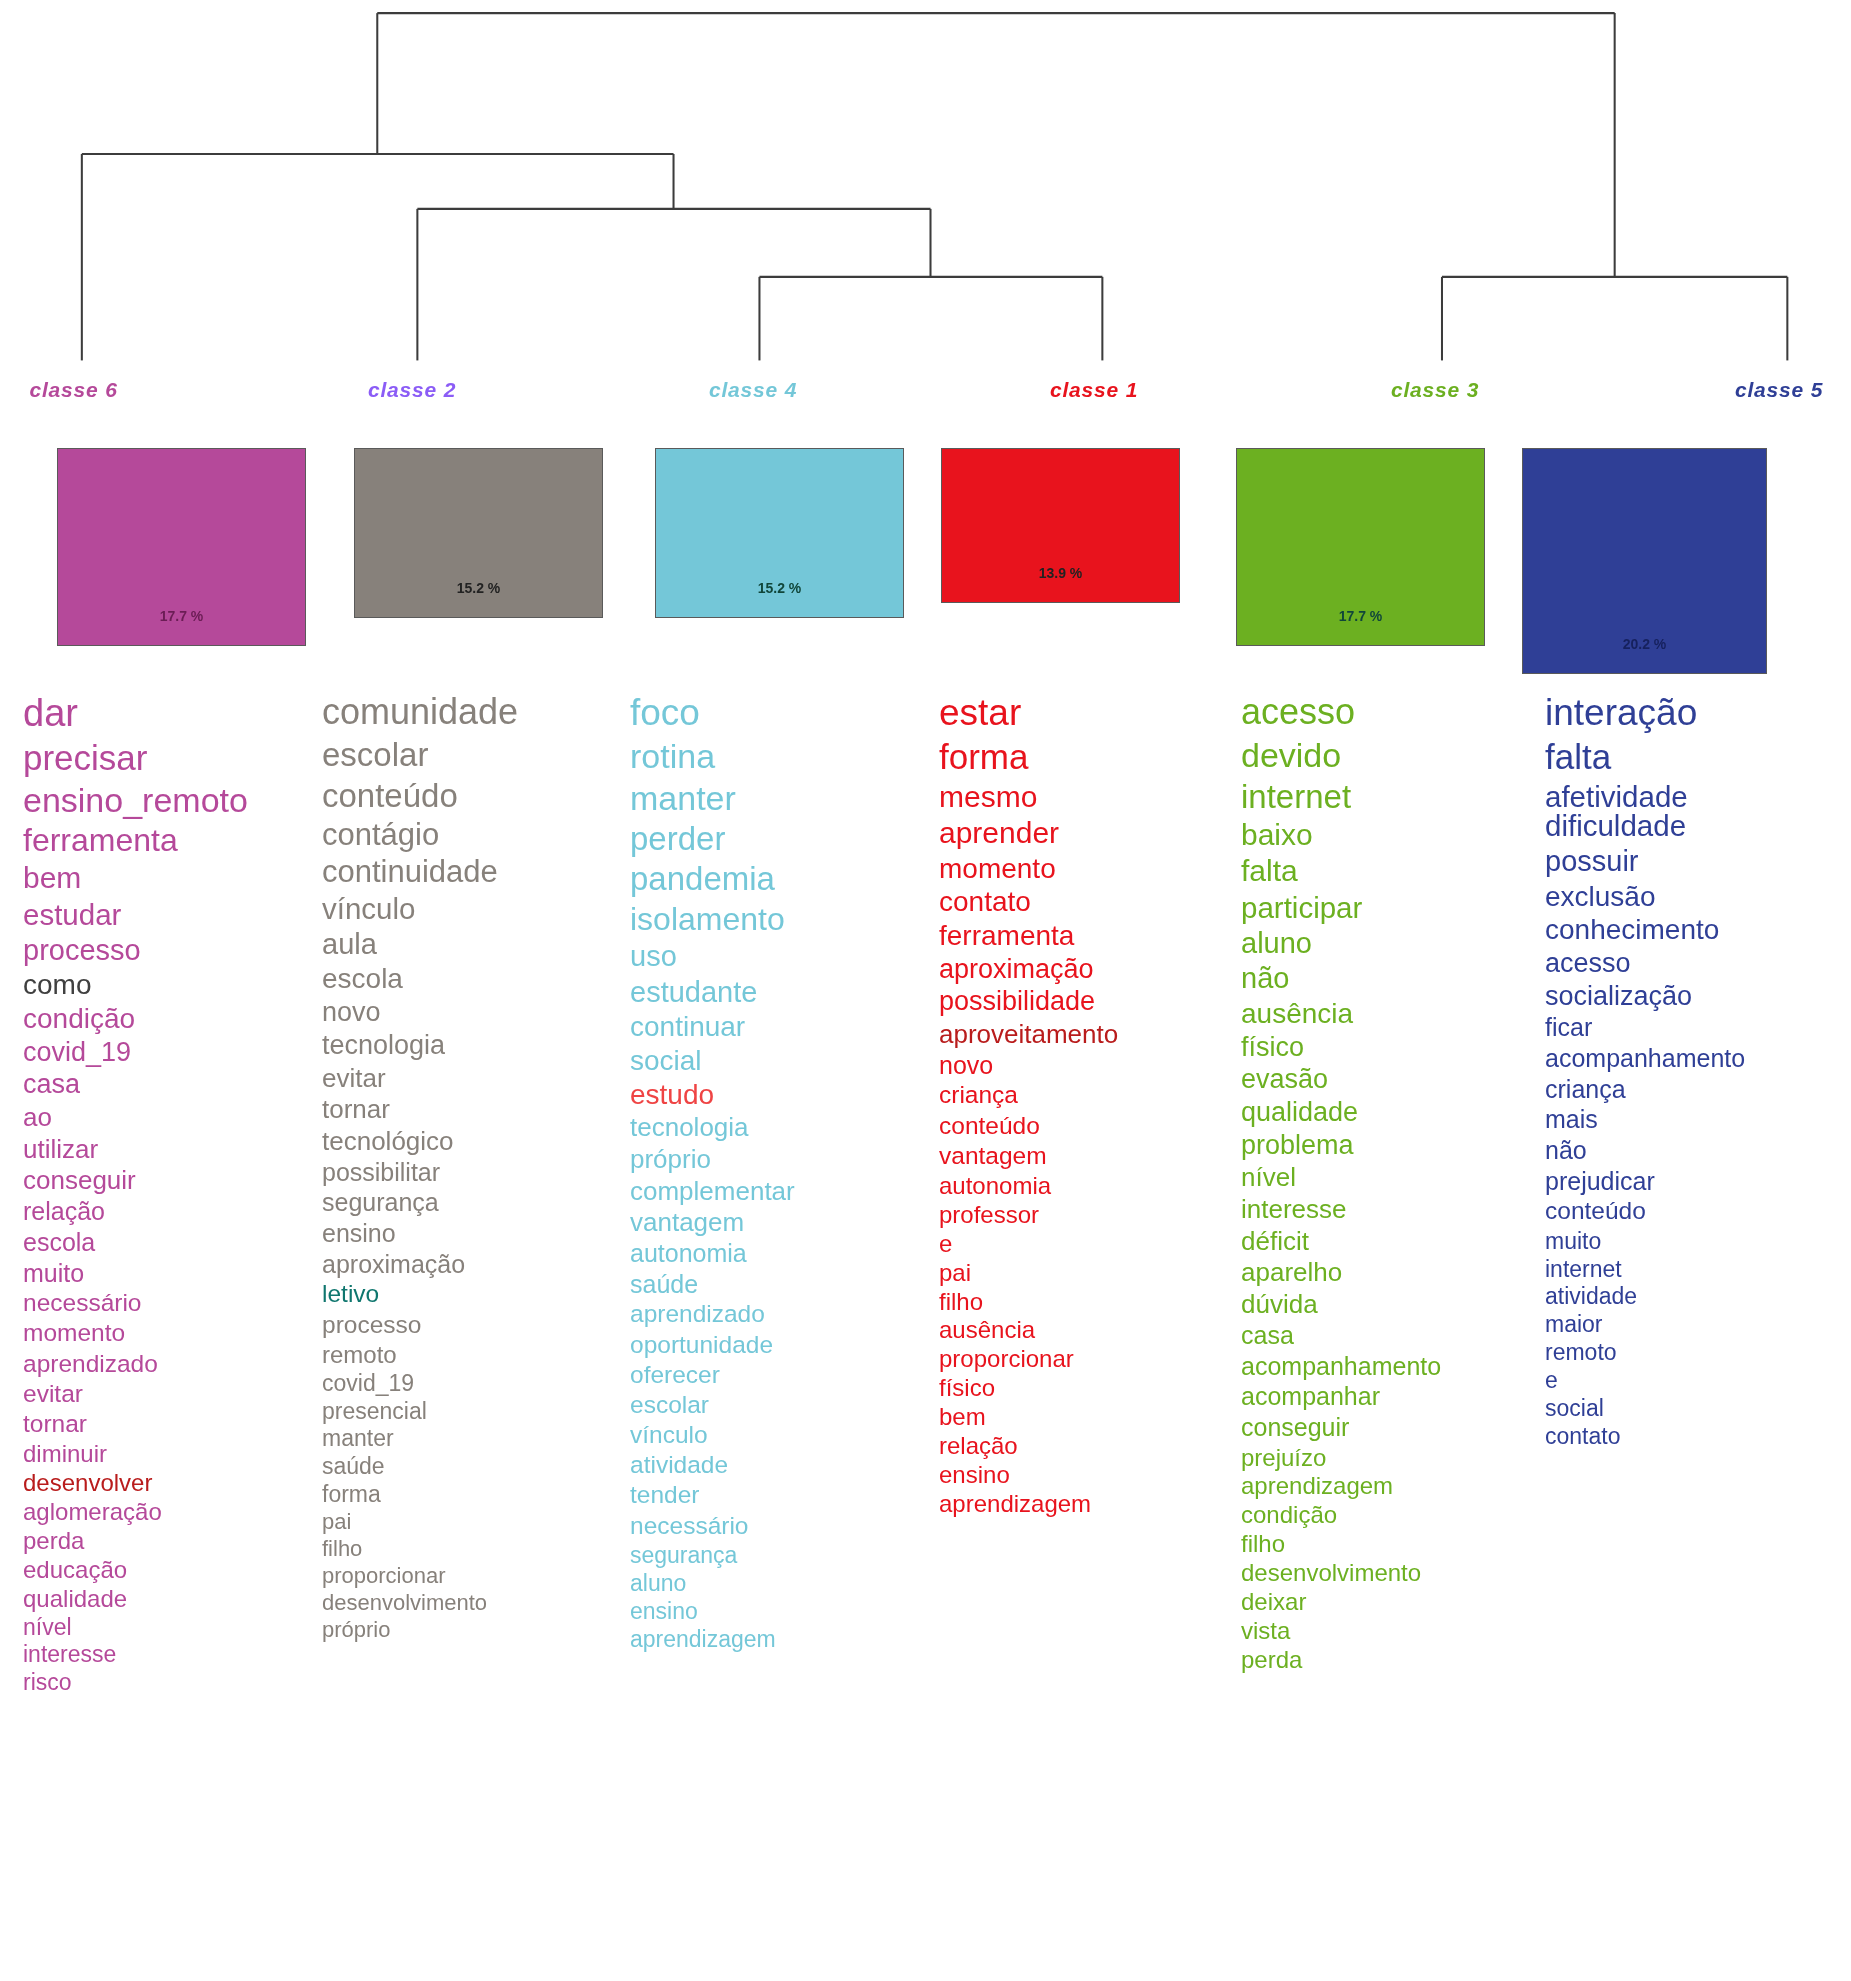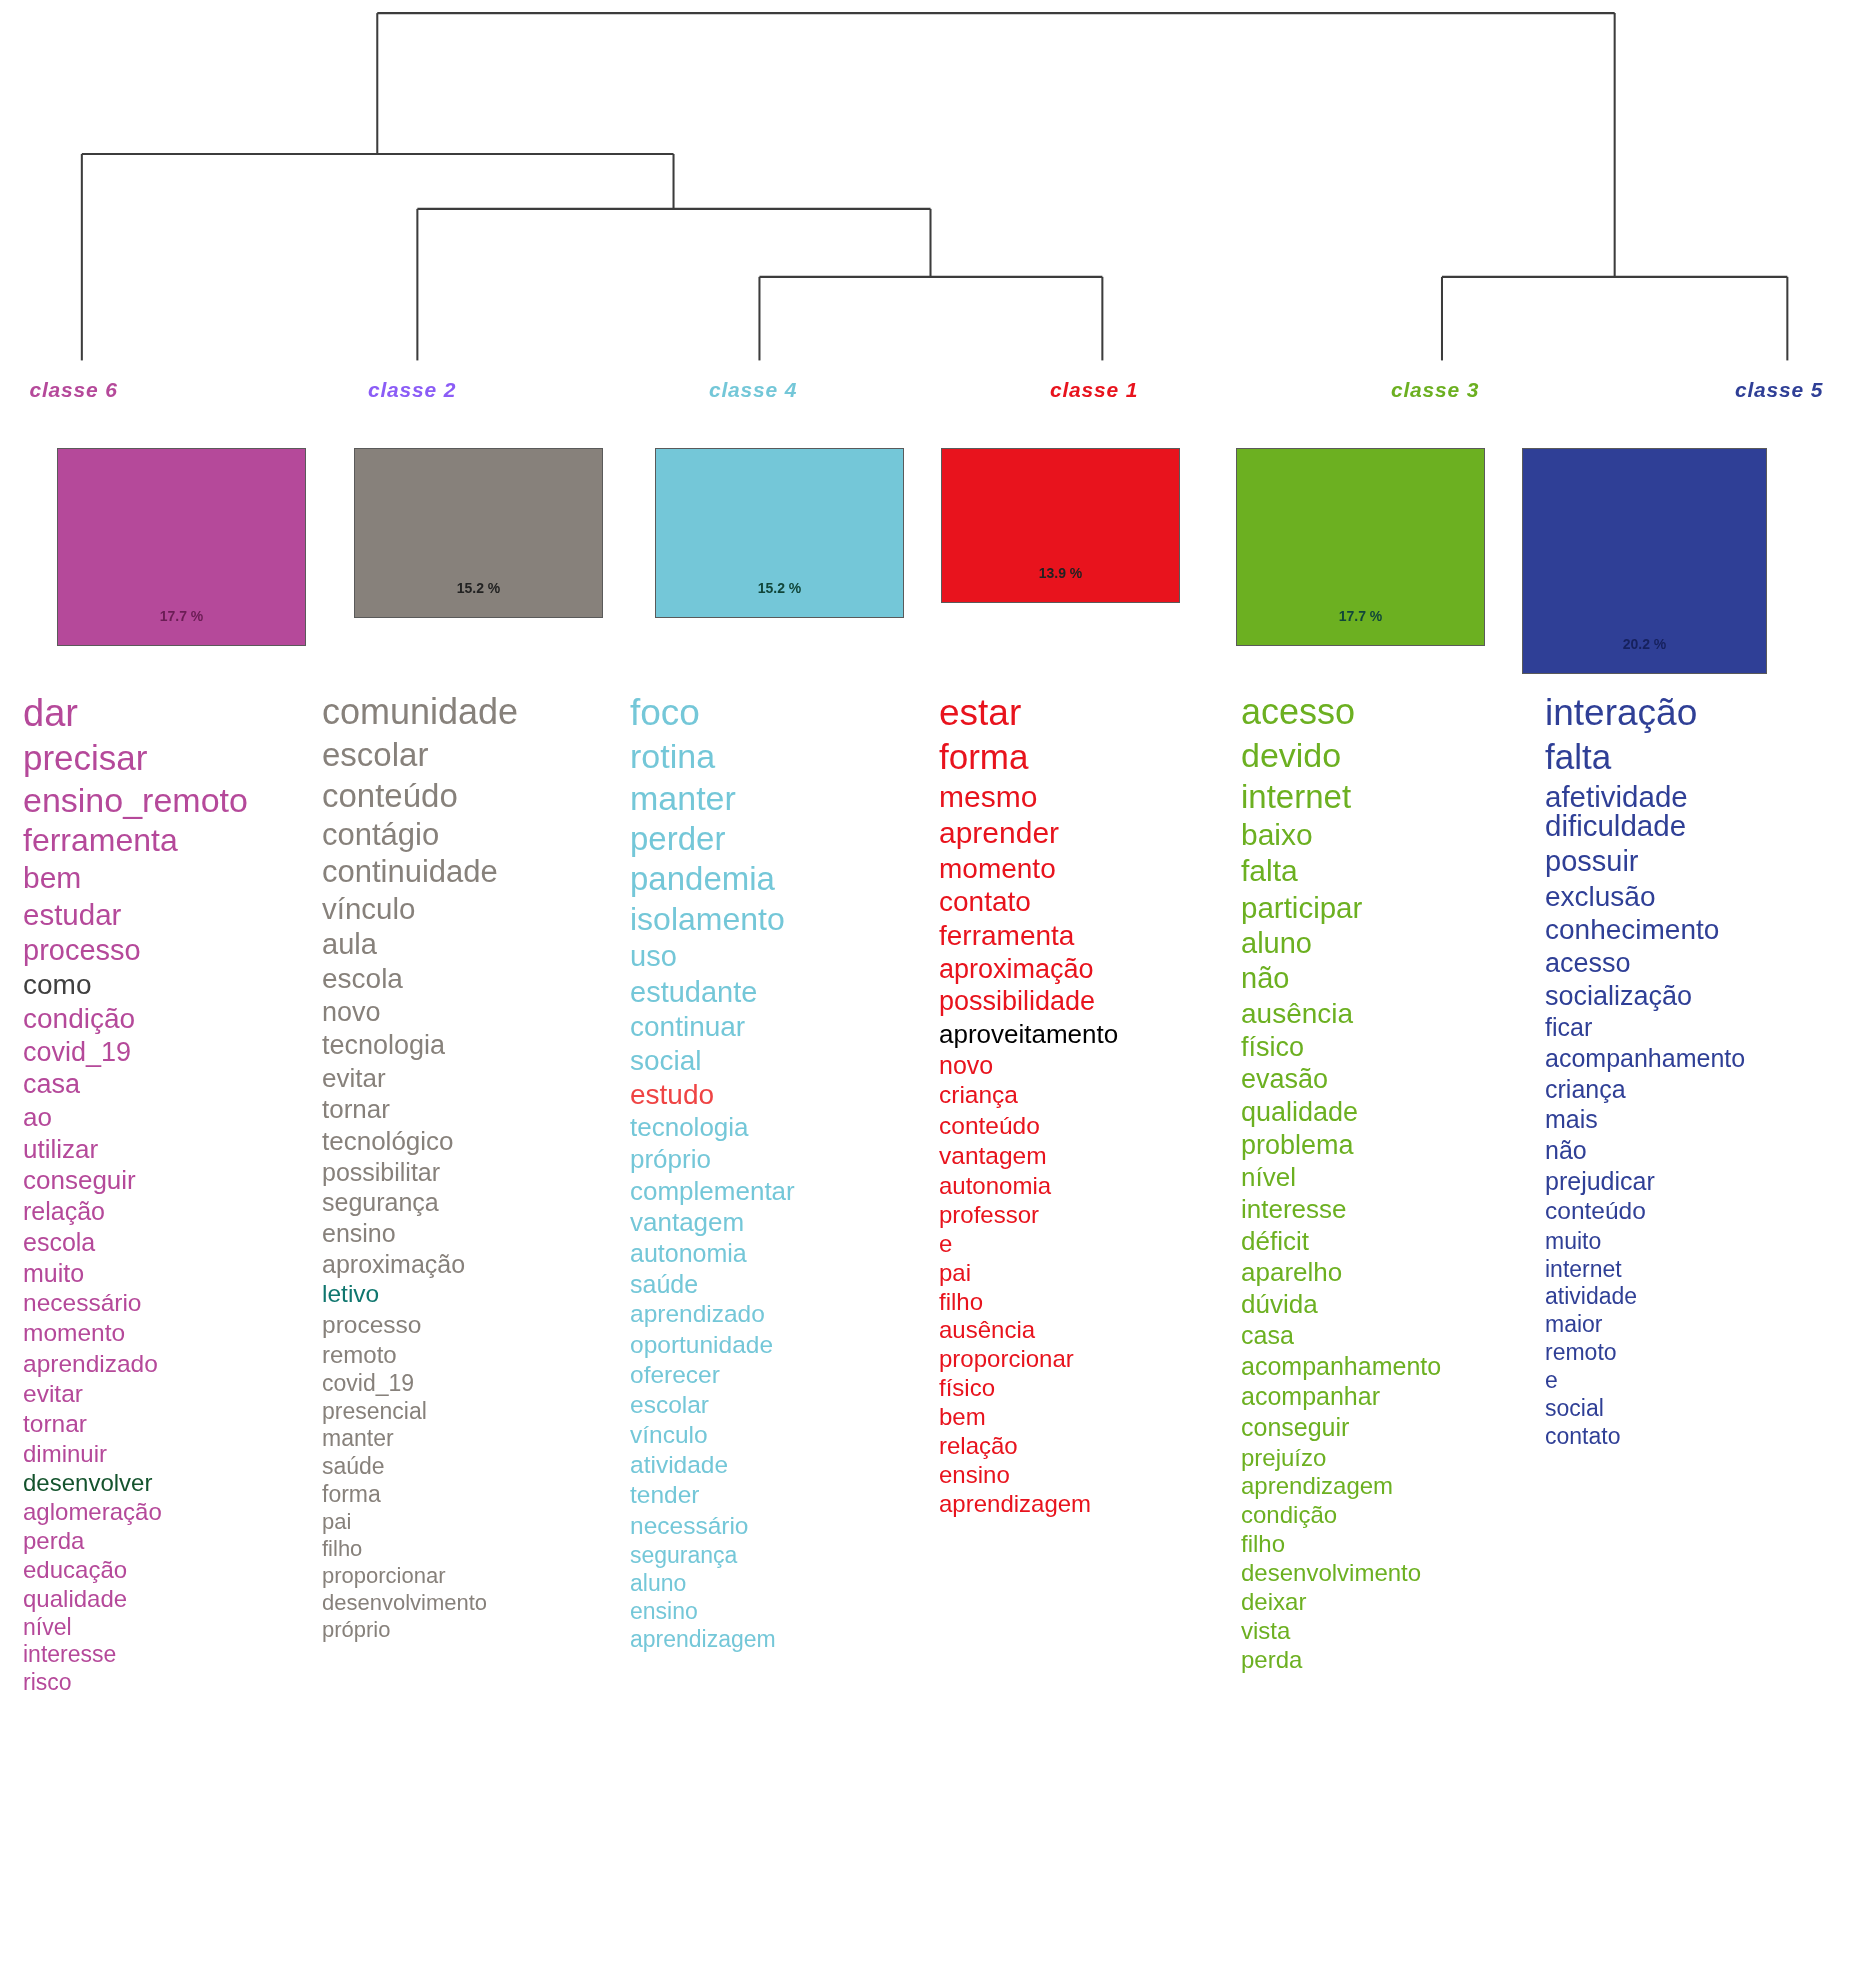--- a/index.html
+++ b/index.html
@@ -139,21 +139,21 @@
     <span class="word" style="font-size: 26px; color: rgb(181, 73, 154); margin-bottom: 5.7px;">conseguir</span>
     <span class="word" style="font-size: 25px; color: rgb(181, 73, 154); margin-bottom: 5.7px;">relação</span>
     <span class="word" style="font-size: 25px; color: rgb(181, 73, 154); margin-bottom: 5.7px;">escola</span>
     <span class="word" style="font-size: 25px; color: rgb(181, 73, 154); margin-bottom: 5.7px;">muito</span>
     <span class="word" style="font-size: 24.5px; color: rgb(181, 73, 154); margin-bottom: 5.7px;">necessário</span>
     <span class="word" style="font-size: 24.5px; color: rgb(181, 73, 154); margin-bottom: 5.7px;">momento</span>
     <span class="word" style="font-size: 24.5px; color: rgb(181, 73, 154); margin-bottom: 5.7px;">aprendizado</span>
     <span class="word" style="font-size: 24.5px; color: rgb(181, 73, 154); margin-bottom: 5.7px;">evitar</span>
     <span class="word" style="font-size: 24.5px; color: rgb(181, 73, 154); margin-bottom: 5.7px;">tornar</span>
     <span class="word" style="font-size: 24px; color: rgb(181, 73, 154); margin-bottom: 4.9px;">diminuir</span>
-    <span class="word" style="font-size: 24px; color: #14532d; margin-bottom: 4.9px;">desenvolver</span>
+    <span class="word" style="font-size: 24px; color: #b91c1c; margin-bottom: 4.9px;">desenvolver</span>
     <span class="word" style="font-size: 24px; color: rgb(181, 73, 154); margin-bottom: 4.9px;">aglomeração</span>
     <span class="word" style="font-size: 24px; color: rgb(181, 73, 154); margin-bottom: 4.9px;">perda</span>
     <span class="word" style="font-size: 24px; color: rgb(181, 73, 154); margin-bottom: 4.9px;">educação</span>
     <span class="word" style="font-size: 24px; color: rgb(181, 73, 154); margin-bottom: 4.9px;">qualidade</span>
     <span class="word" style="font-size: 23px; color: rgb(181, 73, 154); margin-bottom: 4.9px;">nível</span>
     <span class="word" style="font-size: 23px; color: rgb(181, 73, 154); margin-bottom: 4.9px;">interesse</span>
     <span class="word" style="font-size: 23px; color: rgb(181, 73, 154); margin-bottom: 4.9px;">risco</span>
   </div>
 <div class="word-col" id="col-1" style="left:322px;  width:303px; height:1288px;">
     <span class="word" style="font-size: 36px; color: rgb(135, 129, 123); margin-bottom: 8.2px;">comunidade</span>
@@ -221,21 +221,21 @@
 <div class="word-col" id="col-3" style="left:939px; width:293px; height:1288px;">
     <span class="word" style="font-size: 37px; color: rgb(232, 19, 29); margin-bottom: 8.2px;">estar</span>
     <span class="word" style="font-size: 35px; color: rgb(232, 19, 29); margin-bottom: 7.4px;">forma</span>
     <span class="word" style="font-size: 30px; color: rgb(232, 19, 29); margin-bottom: 6.5px;">mesmo</span>
     <span class="word" style="font-size: 30px; color: rgb(232, 19, 29); margin-bottom: 6.5px;">aprender</span>
     <span class="word" style="font-size: 28px; color: rgb(232, 19, 29); margin-bottom: 5.7px;">momento</span>
     <span class="word" style="font-size: 28px; color: rgb(232, 19, 29); margin-bottom: 5.7px;">contato</span>
     <span class="word" style="font-size: 28px; color: rgb(232, 19, 29); margin-bottom: 5.7px;">ferramenta</span>
     <span class="word" style="font-size: 27px; color: rgb(232, 19, 29); margin-bottom: 5.7px;">aproximação</span>
     <span class="word" style="font-size: 27px; color: rgb(232, 19, 29); margin-bottom: 5.7px;">possibilidade</span>
-    <span class="word" style="font-size: 26px; color: #000000; margin-bottom: 5.7px;">aproveitamento</span>
+    <span class="word" style="font-size: 26px; color: #b91c1c; margin-bottom: 5.7px;">aproveitamento</span>
     <span class="word" style="font-size: 25px; color: rgb(232, 19, 29); margin-bottom: 5.7px;">novo</span>
     <span class="word" style="font-size: 24.5px; color: rgb(232, 19, 29); margin-bottom: 5.7px;">criança</span>
     <span class="word" style="font-size: 24.5px; color: rgb(232, 19, 29); margin-bottom: 5.7px;">conteúdo</span>
     <span class="word" style="font-size: 24.5px; color: rgb(232, 19, 29); margin-bottom: 5.7px;">vantagem</span>
     <span class="word" style="font-size: 24px; color: rgb(232, 19, 29); margin-bottom: 4.9px;">autonomia</span>
     <span class="word" style="font-size: 24px; color: rgb(232, 19, 29); margin-bottom: 4.9px;">professor</span>
     <span class="word" style="font-size: 24px; color: rgb(232, 19, 29); margin-bottom: 4.9px;">e</span>
     <span class="word" style="font-size: 24px; color: rgb(232, 19, 29); margin-bottom: 4.9px;">pai</span>
     <span class="word" style="font-size: 24px; color: rgb(232, 19, 29); margin-bottom: 4.9px;">filho</span>
     <span class="word" style="font-size: 24px; color: rgb(232, 19, 29); margin-bottom: 4.9px;">ausência</span>

